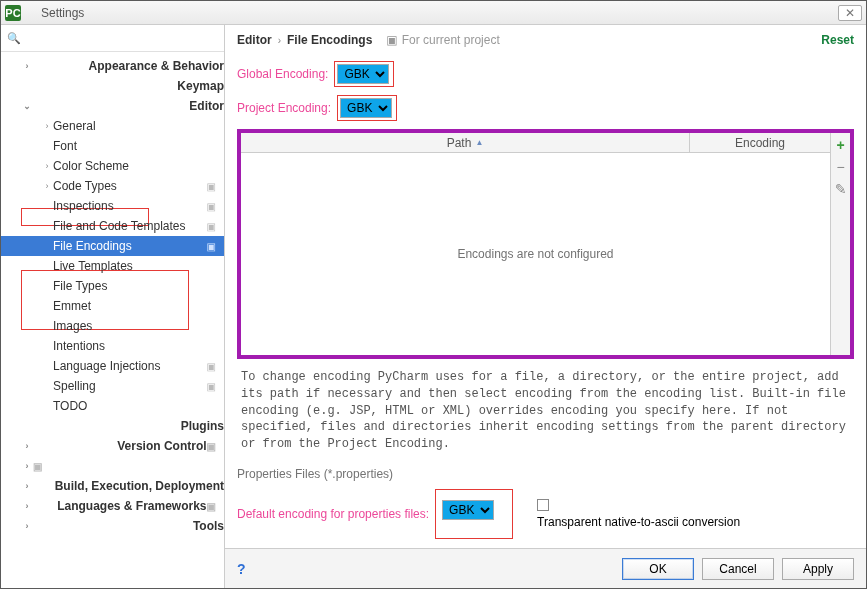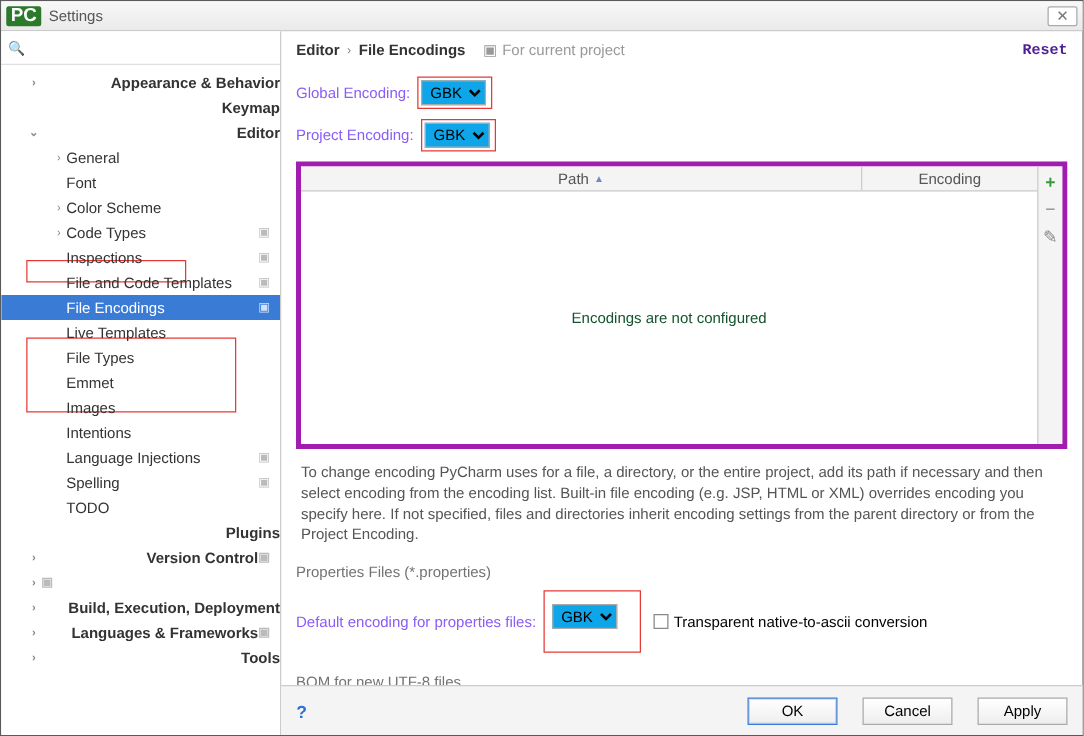--- a/index.html
+++ b/index.html
@@ -1,19 +1,19 @@
 <!DOCTYPE html>
 <html><head>
 <meta charset="utf-8">
 <style>
 * { box-sizing: border-box; margin: 0; padding: 0; font-family: "Segoe UI", Arial, sans-serif; font-size: 12px; }
 body { background: #f0f0f0; width: 867px; height: 589px; overflow: hidden; }
 .window { border: 1px solid #5a5a5a; background: #fff; width: 867px; height: 589px; display: flex; flex-direction: column; }
 .titlebar { background: linear-gradient(#f8f8f8,#eaeaea); height: 24px; display: flex; align-items: center; padding: 0 4px; border-bottom: 1px solid #ccc; }
-.titlebar .app-icon { width: 28px; height: 16px; background:#2b7a2b; color:#fff; font-size:15px; font-weight:bold; display:flex; align-items:center; justify-content:center; border-radius:2px; margin-right:6px;}
+.titlebar .app-icon { width: 16px; height: 16px; background:#2b7a2b; color:#fff; font-size:11px; font-weight:bold; display:flex; align-items:center; justify-content:center; border-radius:2px; margin-right:20px;}
 .titlebar .title { color:#555; flex:1; }
 .titlebar .winbtn { width:24px; height:16px; border:1px solid #aaa; border-radius:2px; display:flex; align-items:center; justify-content:center; color:#777; margin-left:4px; background:#fff; cursor:default;}
 .body { flex:1; display:flex; min-height:0; }
 .sidebar { width:224px; border-right:1px solid #ccc; display:flex; flex-direction:column; background:#fff; }
 .search-wrap { padding:4px 6px; border-bottom:1px solid #e0e0e0; display:flex; align-items:center; }
 .search-wrap .mag { color:#888; margin-right:2px; font-size:11px;}
 .search-wrap input { flex:1; border:none; outline:none; font-size:12px; height:18px;}
 .tree { flex:1; overflow:auto; padding-top:4px; }
 .tree-item { display:flex; align-items:center; height:20px; padding-left:8px; color:#333; cursor:default; position:relative;}
 .tree-item.bold { font-weight:bold;text-align:right; }
@@ -28,46 +28,46 @@
 .tree-item.selected .badge { color:#cfe2ff; }
 .red-box { position:absolute; border:1px solid #e53935; pointer-events:none; }
 .red-box.r1 { left:20px; top:156px; width:128px; height:18px; }
 .red-box.r2 { left:20px; top:218px; width:168px; height:60px; }
 
 .main { flex:1; display:flex; flex-direction:column; min-width:0; }
 .main-head { display:flex; align-items:center; padding:6px 12px 6px 12px; height:30px; }
 .main-head .crumb { font-weight:bold; color:#333; }
 .main-head .sep { color:#888; margin:0 6px; font-size:10px;}
 .main-head .proj-hint { margin-left:14px; color:#999; display:flex; align-items:center; gap:4px;}
-.main-head .reset { margin-left:auto; color:#4c1d95; font-weight:bold; cursor:pointer;font-family:Liberation Mono, monospace;}
+.main-head .reset { margin-left:auto; color:#15803d; font-weight:bold; cursor:pointer;}
 .content { flex:1; padding:6px 12px 8px 12px; overflow:auto; }
 .row { display:flex; align-items:center; margin-bottom:8px; gap:6px;}
-.row label { color:#8b5cf6;text-align:center; }
+.row label { color:#ec4899;text-align:center; }
 select.small { border:1px solid #aaa; background:#0ea5e9; height:20px; font-size:12px; padding:0 2px;}
 .red-wrap { border:1px solid #e53935; padding:2px 4px 2px 2px; display:inline-flex;}
 .table-wrap { border:4px solid #a21caf; height:230px; display:flex; margin-bottom:10px;}
 .table-main { flex:1; display:flex; flex-direction:column;}
 .table-header { display:flex; background:#f4f4f4; border-bottom:1px solid #ccc; height:20px;}
 .table-header .col { border-right:1px solid #ccc; display:flex; align-items:center; justify-content:center; color:#555; position:relative;}
 .table-header .col:last-child { border-right:none;}
 .col-path { flex:1; }
 .col-enc { width:140px; }
 .sort-ind { margin-left:4px; color:#6b8cc1; font-size:8px;}
-.table-body { flex:1; display:flex; align-items:center; justify-content:center; color:#14532d; }
+.table-body { flex:1; display:flex; align-items:center; justify-content:center; color:#737373; }
 .table-side { width:20px; border-left:1px solid #ccc; background:#f4f4f4; display:flex; flex-direction:column; align-items:center; padding-top:4px; gap:6px;}
 .table-side .ico { color:#888; font-size:14px; cursor:default;}
 .table-side .ico.add { color:#3a9a3a; font-weight:bold;}
-.help-text { color:#555; line-height:1.4; margin-bottom:14px; padding:0 4px;}
+.help-text { color:#555; line-height:1.4; margin-bottom:14px; padding:0 4px;font-family:Liberation Mono, monospace;}
 .section-title { color:#737373; margin-bottom:8px;}
 .section-red { border:1px solid #e53935; display:inline-block; padding:10px 18px 18px 6px; }
-.checkbox { display:inline-flex; align-items:center; gap:4px; margin-left:4px;}
+.checkbox { display:inline-flex; align-items:flex-start; gap:4px; margin-left:18px;flex-direction:column;}
 .checkbox .box { width:12px; height:12px; border:1px solid #888; background:#fff; display:inline-block;}
 .footer { height:40px; border-top:1px solid #ccc; display:flex; align-items:center; padding:0 12px; background:#f4f4f4;}
 .footer .help-icon { color:#2e6fd6; font-weight:bold; font-size:14px;}
-.footer .btns { margin-left:auto; display:flex; gap:20px;padding-left:34px;}
+.footer .btns { margin-left:auto; display:flex; gap:8px;padding-left:34px;}
 .footer button { width:72px; height:22px; border:1px solid #aaa; background:linear-gradient(#fff,#eee); cursor:pointer; font-size:12px;}
 .footer button.ok { border:1px solid #3a7bd5; box-shadow:0 0 0 1px rgba(58,123,213,0.25) inset;}
 </style>
 </head>
 <body>
 
 <div class="window">
   <div class="titlebar">
     <div class="app-icon">PC</div>
     <div class="title">Settings</div>

